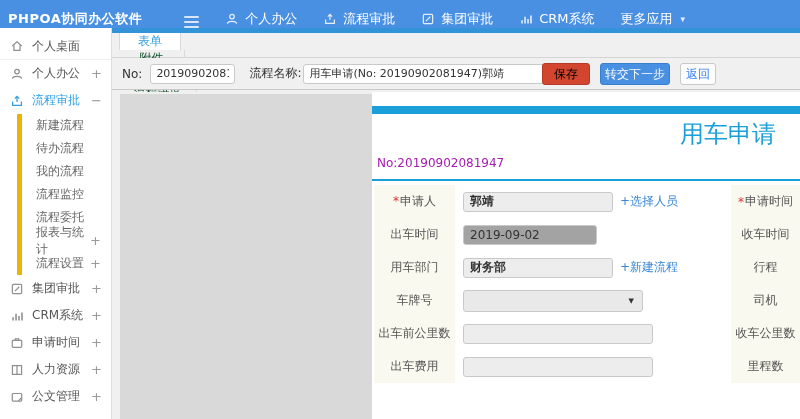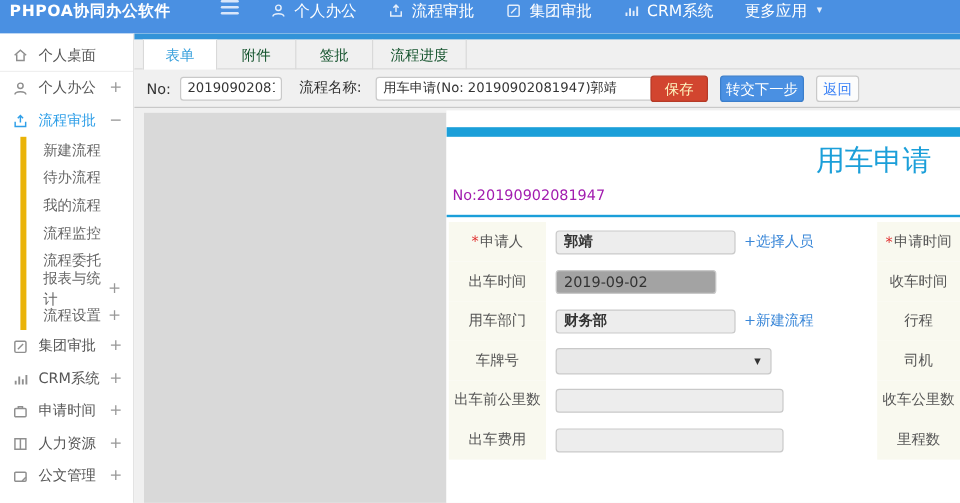--- a/index.html
+++ b/index.html
@@ -1,21 +1,21 @@
 <!DOCTYPE html>
 <html style="--navbar_blue: #4a90e2; --topline_blue: #3293d8; --accent_blue: #1b9fd9; --tab_active_blue: #38a0dc; --link_blue: #3a87d8; --save_red: #d2452f; --next_blue: #4a90e2; --label_bg: #f9f9ef; --iframe_gray: #d9d9d9; --sidebar_active_blue: #2f9fe8;"><head>
 <meta charset="utf-8">
 <style>
   * { margin:0; padding:0; box-sizing:border-box; }
   html,body { width:800px; height:419px; overflow:hidden;
     font-family:"DejaVu Sans","Liberation Sans",sans-serif; font-size:12px; color:#333; background:#fff; }
 
   
   .navbar { position:absolute; left:0; top:0; width:800px; height:28px;
-    background:var(--navbar_blue,#4a90e2); display:flex; align-items:flex-start; color:#fff; }
+    background:var(--navbar_blue,#4a90e2); display:flex; align-items:flex-end; color:#fff; }
   .logo { margin-left:8px; font-size:13px; font-weight:bold; letter-spacing:.5px; white-space:nowrap; }
   .burger { margin-left:42px; width:15px; display:flex; flex-direction:column; gap:3px; cursor:pointer; }
   .burger i { display:block; height:2px; background:#d9e6fa; border-radius:1px; }
   .nav-menu { display:flex; align-items:center; margin-left:26px; }
   .nav-item { display:flex; align-items:center; gap:6px; font-size:13px; margin-right:26px; cursor:pointer; white-space:nowrap; }
   .nav-icon { width:14px; height:14px; color:#e4eefb; }
   .nav-icon svg { width:100%; height:100%; display:block; }
   .nav-caret { font-size:9px; margin-left:2px; color:#e4eefb; }
 
   
@@ -28,37 +28,37 @@
   .side-item.active { color:var(--sidebar_active_blue,#2f9fe8); }
   .side-item.active .side-icon { color:var(--sidebar_active_blue,#2f9fe8); }
   .expand { margin-left:auto; color:#999; font-size:13px; line-height:1; }
   .submenu { margin-left:17px; border-left:5px solid #eab308; }
   .sub-item { height:23px; display:flex; align-items:center; padding-left:14px; color:#666; cursor:pointer; }
   .sub-item .expand { margin-right:10px; }
 
   
   .main { position:absolute; left:112px; top:28px; right:0; bottom:0; background:#f0f0f0; }
   .blueline { height:5px; background:var(--topline_blue,#3293d8); }
-  .tabbar { height:25px; background:#f0f0f0; border-bottom:1px solid #d5d5d5; display:flex; padding-left:7px; }
+  .tabbar { height:25px; background:#f0f0f0; border-bottom:1px solid #d5d5d5; display:flex; padding-left:7px;flex-direction:column; }
   .tab { display:flex; align-items:center; justify-content:center; height:26px;
     border-right:1px solid #d9d9d9; color:#14532d; cursor:pointer; background:transparent; }
   .tab:first-child { border-left:1px solid #d9d9d9; }
   .tab.active { background:#fff; color:var(--tab_active_blue,#38a0dc); }
 
   .toolbar { height:32px; background:#f0f0f0; border-bottom:1px solid #c9c9c9; position:relative;
     display:flex; align-items:center; }
   .tb-label { margin-left:10px; white-space:nowrap; }
   .tb-input { height:20px; border:1px solid #c9c9c9; border-radius:3px; background:#fff;
     font-size:11px; padding:0 5px; font-family:inherit; color:#333; }
   .tb-no { width:85px; margin-left:8px; }
   .tb-lbl2 { margin-left:14px; }
-  .tb-name { width:246px; margin-left:12px; }
+  .tb-name { width:246px; margin-left:2px; }
   .btn { position:absolute; top:5px; height:22px; border-radius:3px; font-size:12px;
     font-family:inherit; cursor:pointer; border:1px solid transparent; line-height:20px; text-align:center; }
-  .btn-save { left:430px; width:48px; background:var(--save_red,#d2452f); color:#fef9c3; border-color:#b53a27; }
+  .btn-save { left:430px; width:48px; background:var(--save_red,#d2452f); color:#000000; border-color:#b53a27; }
   .btn-next { left:488px; width:70px; background:var(--next_blue,#4a90e2); color:#fff; border-color:#3b7ecb; }
   .btn-back { left:568px; width:36px; background:#fcfcfc; color:#3b82f6; border-color:#c9c9c9; }
 
   .work { position:absolute; left:0; right:0; top:64px; bottom:0; background:#f0f0f0; }
   .grayzone { position:absolute; left:8px; top:2px; width:252px; bottom:0; background:var(--iframe_gray,#d9d9d9); }
   .panel { position:absolute; left:260px; top:0; right:0; bottom:0; background:#fff; overflow:hidden; }
   .strip { margin-top:14px; height:8px; background:var(--accent_blue,#1b9fd9); }
   .panel-title { margin-top:6px; height:28px; text-align:right; padding-right:24px;
     font-size:24px; line-height:28px; color:var(--accent_blue,#1b9fd9); white-space:nowrap; }
   .panel-no { margin-top:8px; height:14px; padding-left:5px; font-size:12px; color:#a21caf; }

